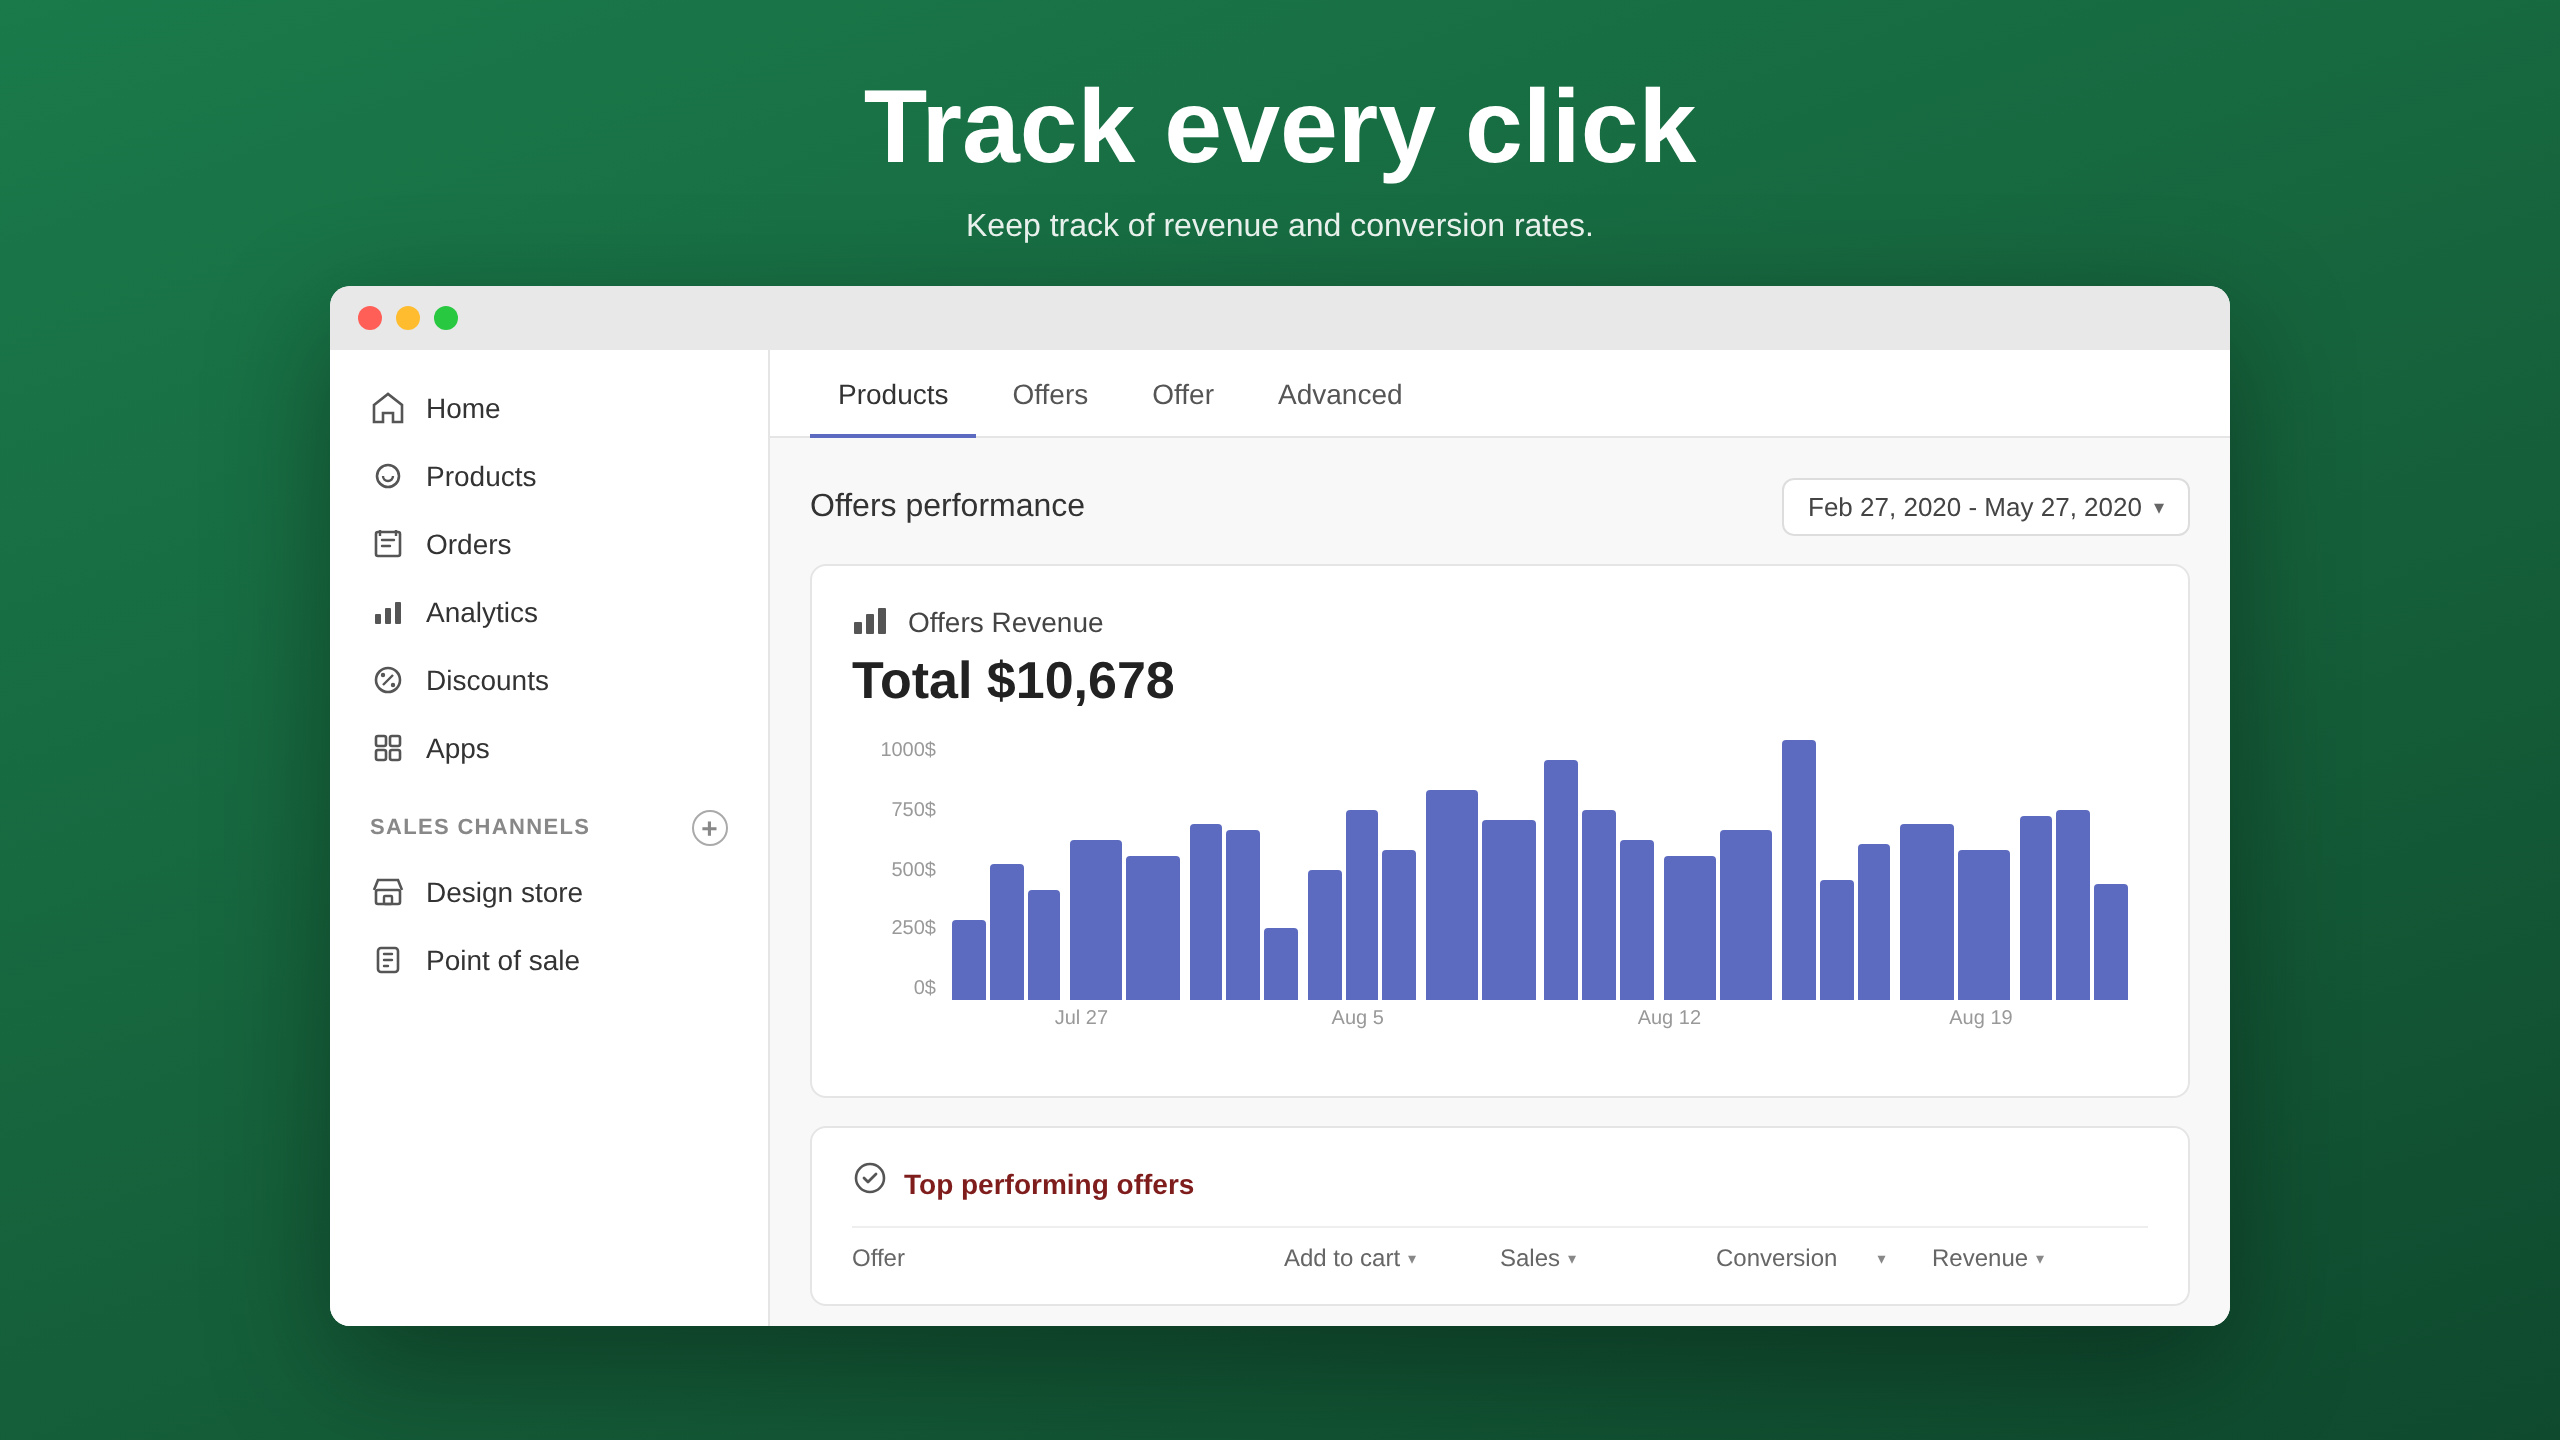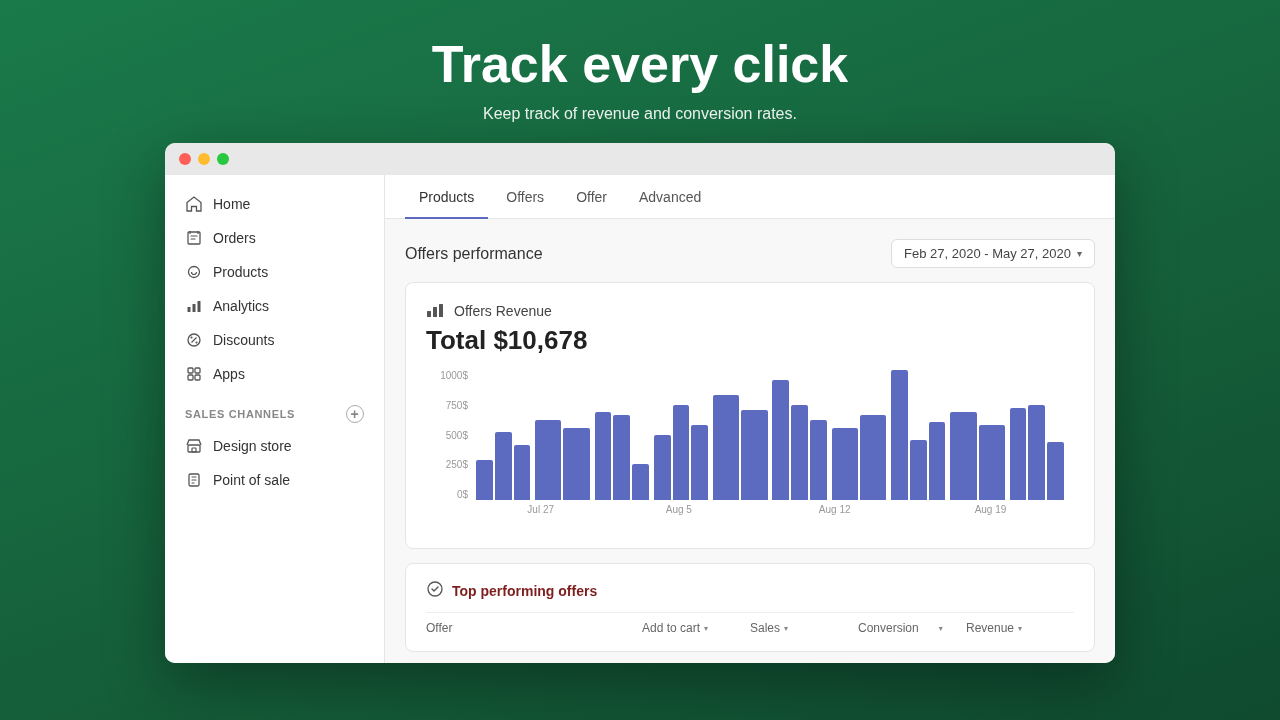--- a/index.html
+++ b/index.html
@@ -315,36 +315,36 @@
           <svg width="16" height="16" viewBox="0 0 16 16" fill="none">
             <path d="M1 6.5L8 1l7 5.5V15H10.5V10.5h-5V15H1V6.5z" stroke="#555" stroke-width="1.3" fill="none"></path>
           </svg>
         </span>
         <span>Home</span>
       </div>
 
       <div class="sidebar-item">
         <span class="icon">
           <svg width="16" height="16" viewBox="0 0 16 16" fill="none">
+            <circle cx="8" cy="8" r="5.5" stroke="#555" stroke-width="1.3"></circle>
+            <path d="M5.5 8a2.5 2.5 0 005 0" stroke="#555" stroke-width="1.2" fill="none"></path>
+          </svg>
+        </span>
+        <span>Products</span>
+      </div>
+
+      <div class="sidebar-item">
+        <span class="icon">
+          <svg width="16" height="16" viewBox="0 0 16 16" fill="none">
             <rect x="2" y="2" width="12" height="12" rx="1" stroke="#555" stroke-width="1.3"></rect>
             <path d="M5 6h6M5 9h4" stroke="#555" stroke-width="1.2" stroke-linecap="round"></path>
             <path d="M4 1v3M12 1v3" stroke="#555" stroke-width="1.2"></path>
           </svg>
         </span>
         <span>Orders</span>
-      </div>
-
-      <div class="sidebar-item">
-        <span class="icon">
-          <svg width="16" height="16" viewBox="0 0 16 16" fill="none">
-            <circle cx="8" cy="8" r="5.5" stroke="#555" stroke-width="1.3"></circle>
-            <path d="M5.5 8a2.5 2.5 0 005 0" stroke="#555" stroke-width="1.2" fill="none"></path>
-          </svg>
-        </span>
-        <span>Products</span>
       </div>
 
 
       <div class="sidebar-item">
         <span class="icon">
           <svg width="16" height="16" viewBox="0 0 16 16" fill="none">
             <rect x="1.5" y="9" width="3" height="5" rx="0.5" fill="#555"></rect>
             <rect x="6.5" y="6" width="3" height="8" rx="0.5" fill="#555"></rect>
             <rect x="11.5" y="3" width="3" height="11" rx="0.5" fill="#555"></rect>
           </svg>

